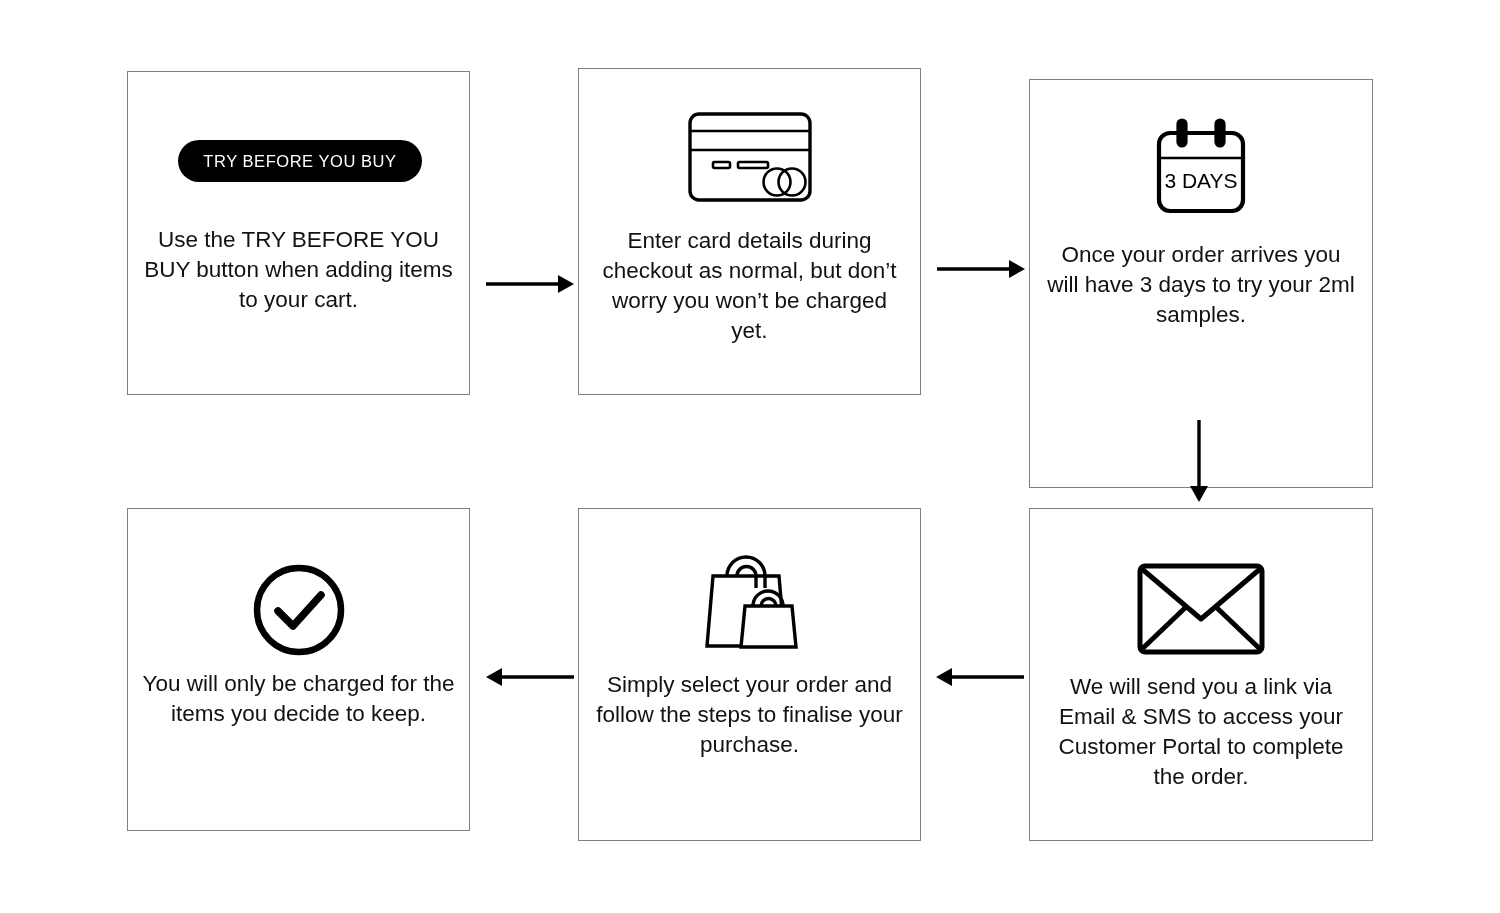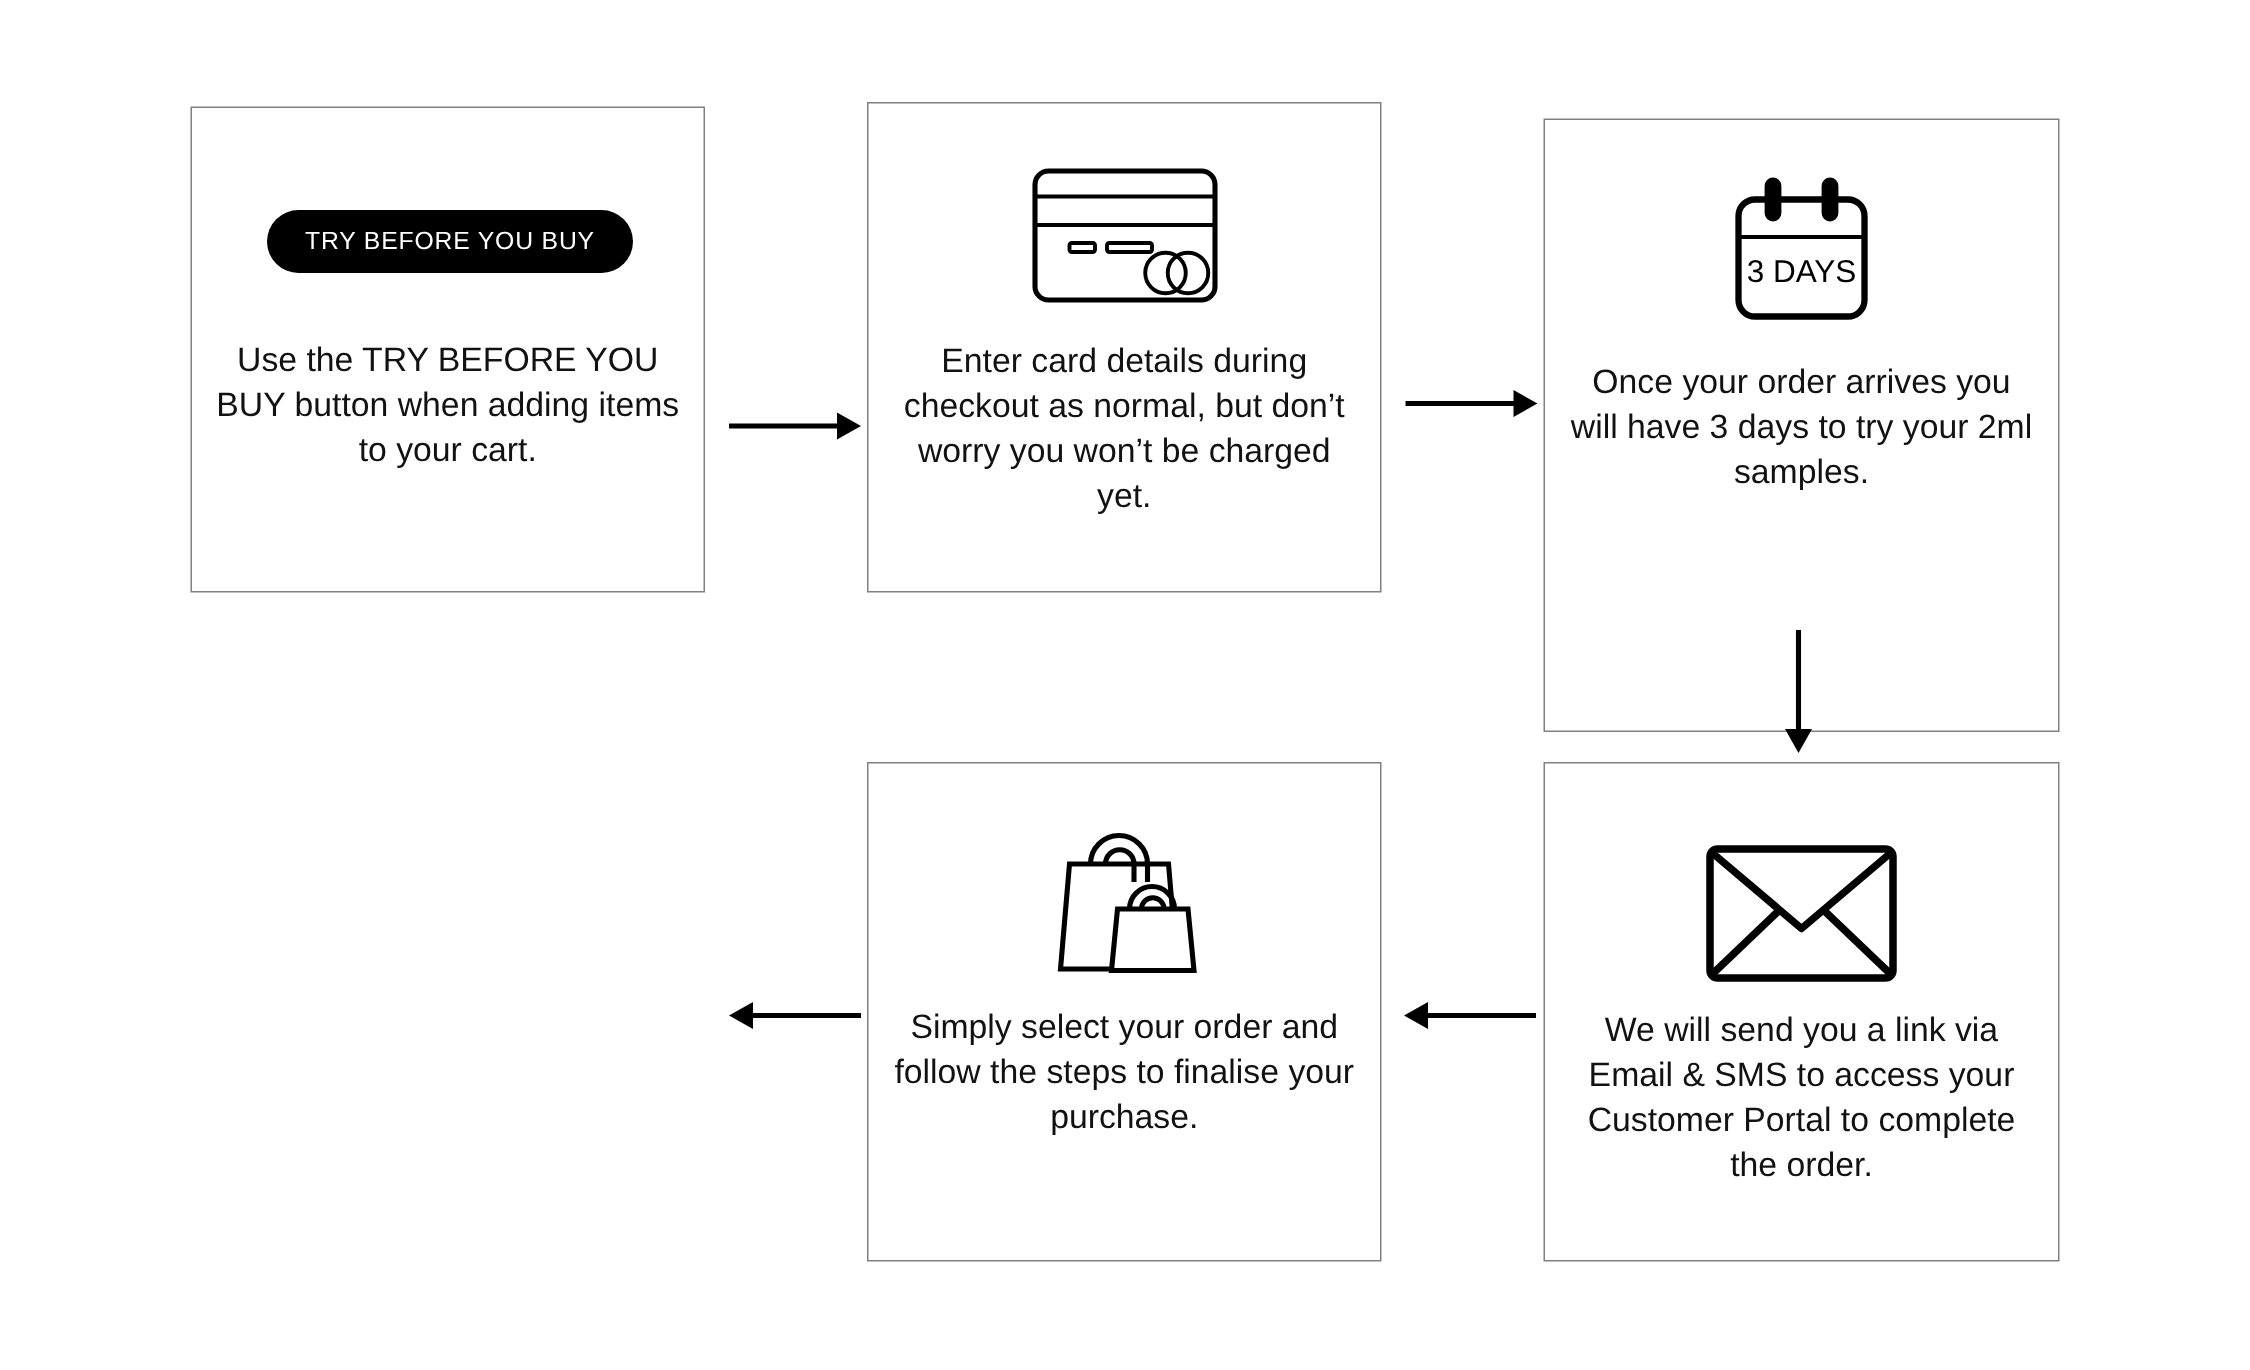--- a/index.html
+++ b/index.html
@@ -141,20 +141,29 @@
         <rect x="8" y="17" width="84" height="78" rx="11" ry="11" fill="none" stroke="#000" stroke-width="4.2"></rect>
         <line x1="8.5" y1="42" x2="91.5" y2="42" stroke="#000" stroke-width="2.6"></line>
         <rect x="27" y="4" width="8" height="26" rx="4" ry="4" fill="#000" stroke="#000" stroke-width="3.2"></rect>
         <rect x="65" y="4" width="8" height="26" rx="4" ry="4" fill="#000" stroke="#000" stroke-width="3.2"></rect>
         <text x="50" y="72" text-anchor="middle" font-family="Liberation Sans, sans-serif" font-size="21" fill="#000">3 DAYS</text>
       </svg>
     </div>
     <div class="caption cap-3">Once your order arrives you will have 3 days to try your 2ml samples.</div>
   </div>
 
+  <div class="panel panel-4">
+    <div class="icon-box icon-check">
+      <svg width="98" height="98" viewBox="0 0 98 98" aria-hidden="true">
+        <circle cx="49" cy="49" r="42" fill="none" stroke="#000" stroke-width="6.5"></circle>
+        <path d="M28 50 L43 65 L71 34" fill="none" stroke="#000" stroke-width="7.5" stroke-linecap="round" stroke-linejoin="round"></path>
+      </svg>
+    </div>
+    <div class="caption cap-4">You will only be charged for the items you decide to keep.</div>
+  </div>
 
   <div class="panel panel-6">
     <div class="icon-box icon-mail">
       <svg width="130" height="96" viewBox="0 0 130 96" aria-hidden="true">
         <rect x="4" y="5" width="122" height="86" rx="5" ry="5" fill="none" stroke="#000" stroke-width="5"></rect>
         <path d="M6 8 L65 58 L124 8" fill="none" stroke="#000" stroke-width="5" stroke-linejoin="round"></path>
         <path d="M6 88 L50 46" fill="none" stroke="#000" stroke-width="5"></path>
         <path d="M124 88 L80 46" fill="none" stroke="#000" stroke-width="5"></path>
       </svg>
     </div>

